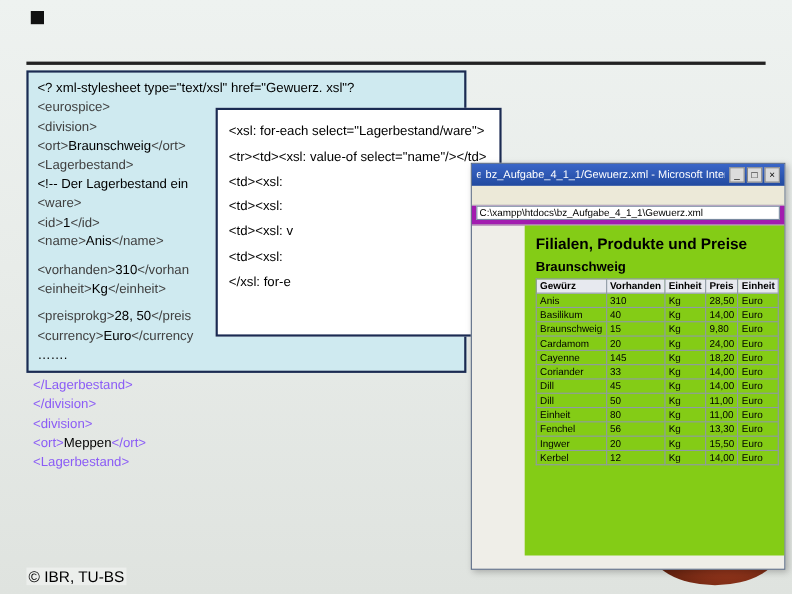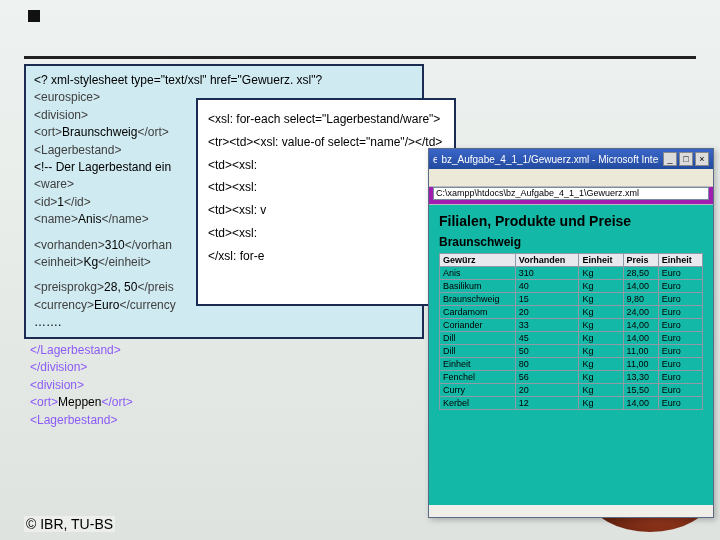--- a/index.html
+++ b/index.html
@@ -19,21 +19,21 @@
   .xmlrest .tag { color: #8b5cf6; }
   .xslbox { position: absolute; left: 196px; top: 98px; width: 260px; height: 208px; background: #fff; border: 2px solid #1b2b52; padding: 8px 10px; font-size: 12px; line-height: 1.9; }
   .ie { position: absolute; left: 428px; top: 148px; width: 286px; height: 370px; background: #efeee8; border: 1px solid #5b6b86; box-shadow: 2px 2px 6px rgba(0,0,0,.25); font-family: Tahoma, Arial, sans-serif; }
   .ie-title { height: 20px; background: linear-gradient(#3a66c8,#224a9f); display:flex; align-items:center; padding:0 4px; gap:4px; }
   .ie-title span { color:#fff; font-size:10px; white-space:nowrap; overflow:hidden; }
   .ie-title .sys { margin-left:auto; display:flex; gap:2px; }
   .sysbtn { width:14px; height:14px; background:#dcdcdc; border:1px solid #888; font-size:9px; line-height:12px; text-align:center; }
   .ie-toolbar { height:18px; background:#ece9d8; border-bottom:1px solid #bbb; }
   .ie-addr { height:18px; background:#a21caf; border-bottom:1px solid #bbb; display:flex; padding:0 4px; gap:4px; }
   .addrfield { flex:1; height:13px; background:#fff; border:1px solid #7a8aa0; font-size:9px; line-height:11px; padding:0 2px; color:#000; overflow:hidden; white-space:nowrap; }
-  .ie-body { padding:8px 10px; background:#14b8a6; height:300px; overflow:hidden; }
+  .ie-body { padding:8px 10px; background:#84cc16; height:300px; overflow:hidden;margin-left:48px; }
   .ie-h1 { font-size:14px; font-weight:700; margin-bottom:4px; }
   .ie-h2 { font-size:12px; font-weight:700; margin:6px 0 4px; }
   table.data { border-collapse:collapse; font-size:9px; width:100%; }
   table.data th, table.data td { border:1px solid #8f9aa6; padding:1px 3px; text-align:left; }
   table.data th { background:#e7e9ef; font-weight:700; }
   .footer { position:absolute; left:24px; bottom:8px; font-size:14px; color:#000; background:rgba(255,255,255,.4); padding:0 2px;text-align:center; }
 </style>
 </head>
 <body>
 
@@ -136,20 +136,27 @@
             <td>Euro</td>
           </tr>
           <tr>
             <td>Cardamom</td>
             <td>20</td>
             <td>Kg</td>
             <td>24,00</td>
             <td>Euro</td>
           </tr>
           <tr>
+            <td>Cayenne</td>
+            <td>145</td>
+            <td>Kg</td>
+            <td>18,20</td>
+            <td>Euro</td>
+          </tr>
+          <tr>
             <td>Coriander</td>
             <td>33</td>
             <td>Kg</td>
             <td>14,00</td>
             <td>Euro</td>
           </tr>
           <tr>
             <td>Dill</td>
             <td>45</td>
             <td>Kg</td>
@@ -171,21 +178,21 @@
             <td>Euro</td>
           </tr>
           <tr>
             <td>Fenchel</td>
             <td>56</td>
             <td>Kg</td>
             <td>13,30</td>
             <td>Euro</td>
           </tr>
           <tr>
-            <td>Curry</td>
+            <td>Ingwer</td>
             <td>20</td>
             <td>Kg</td>
             <td>15,50</td>
             <td>Euro</td>
           </tr>
           <tr>
             <td>Kerbel</td>
             <td>12</td>
             <td>Kg</td>
             <td>14,00</td>

